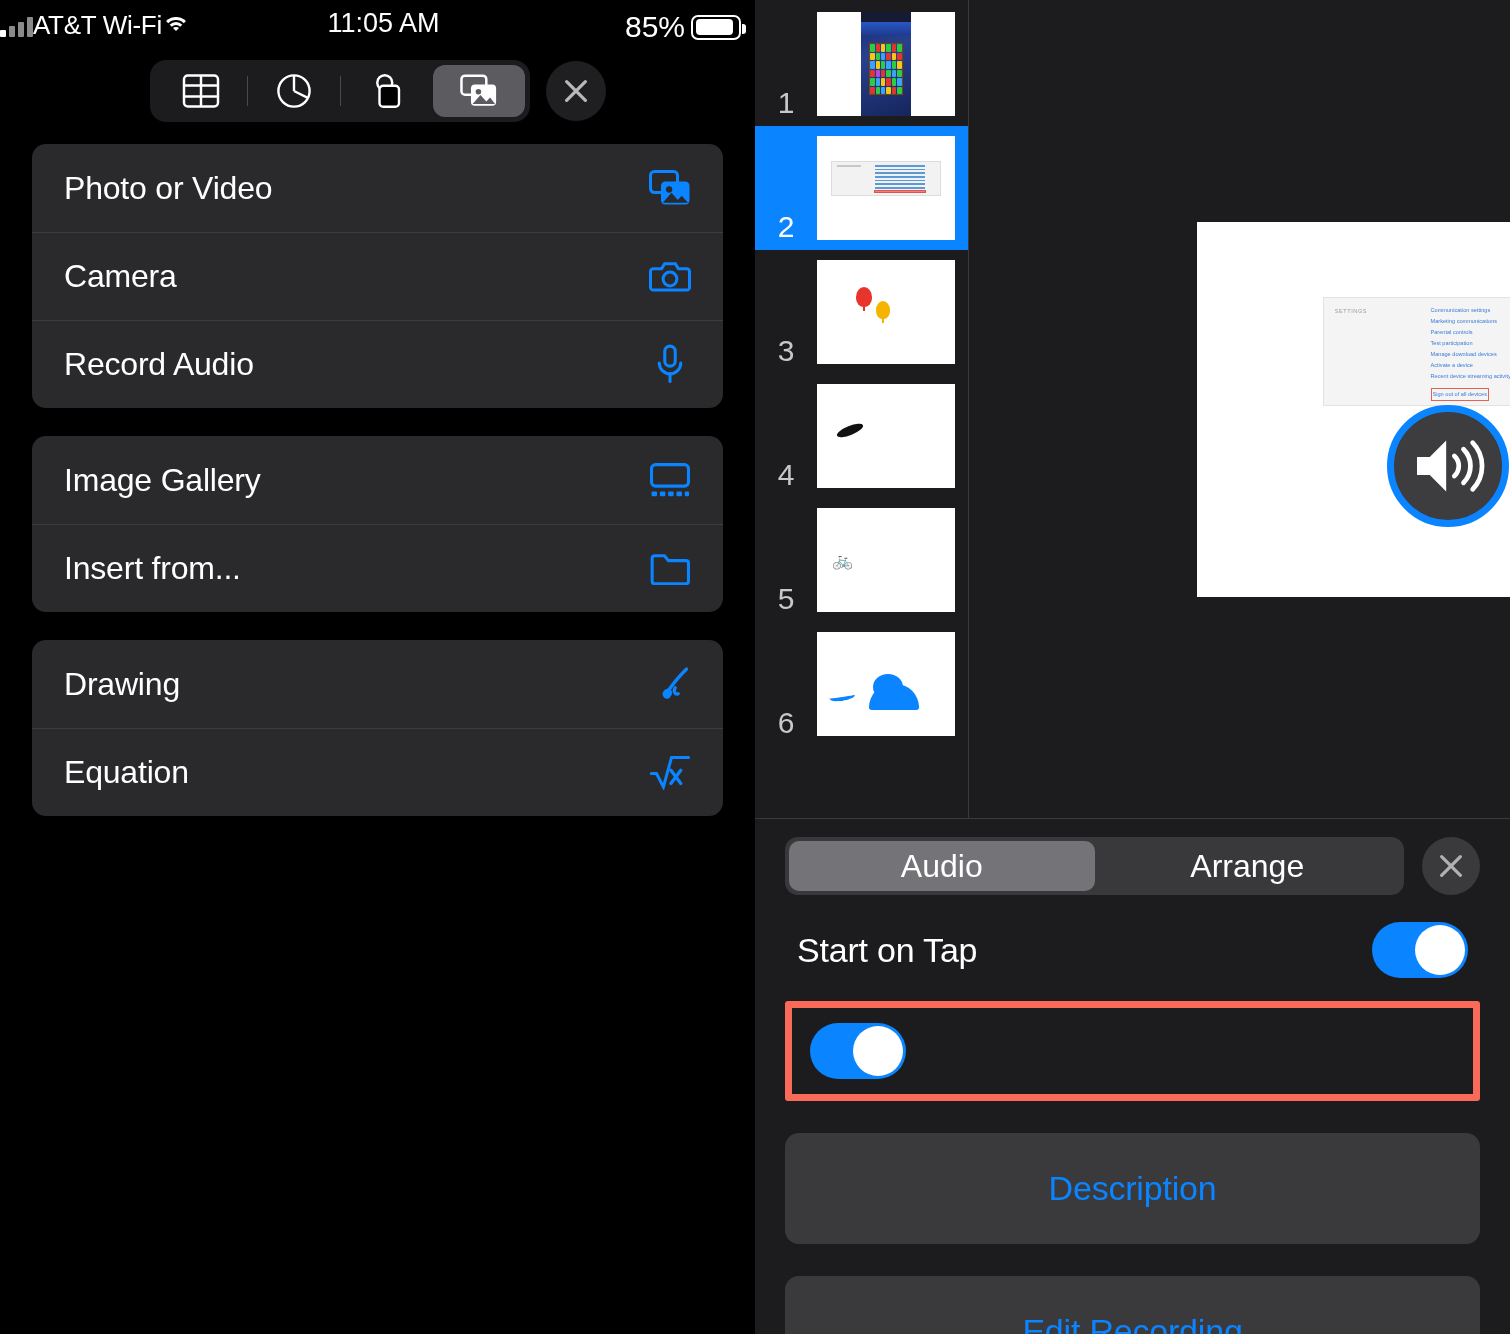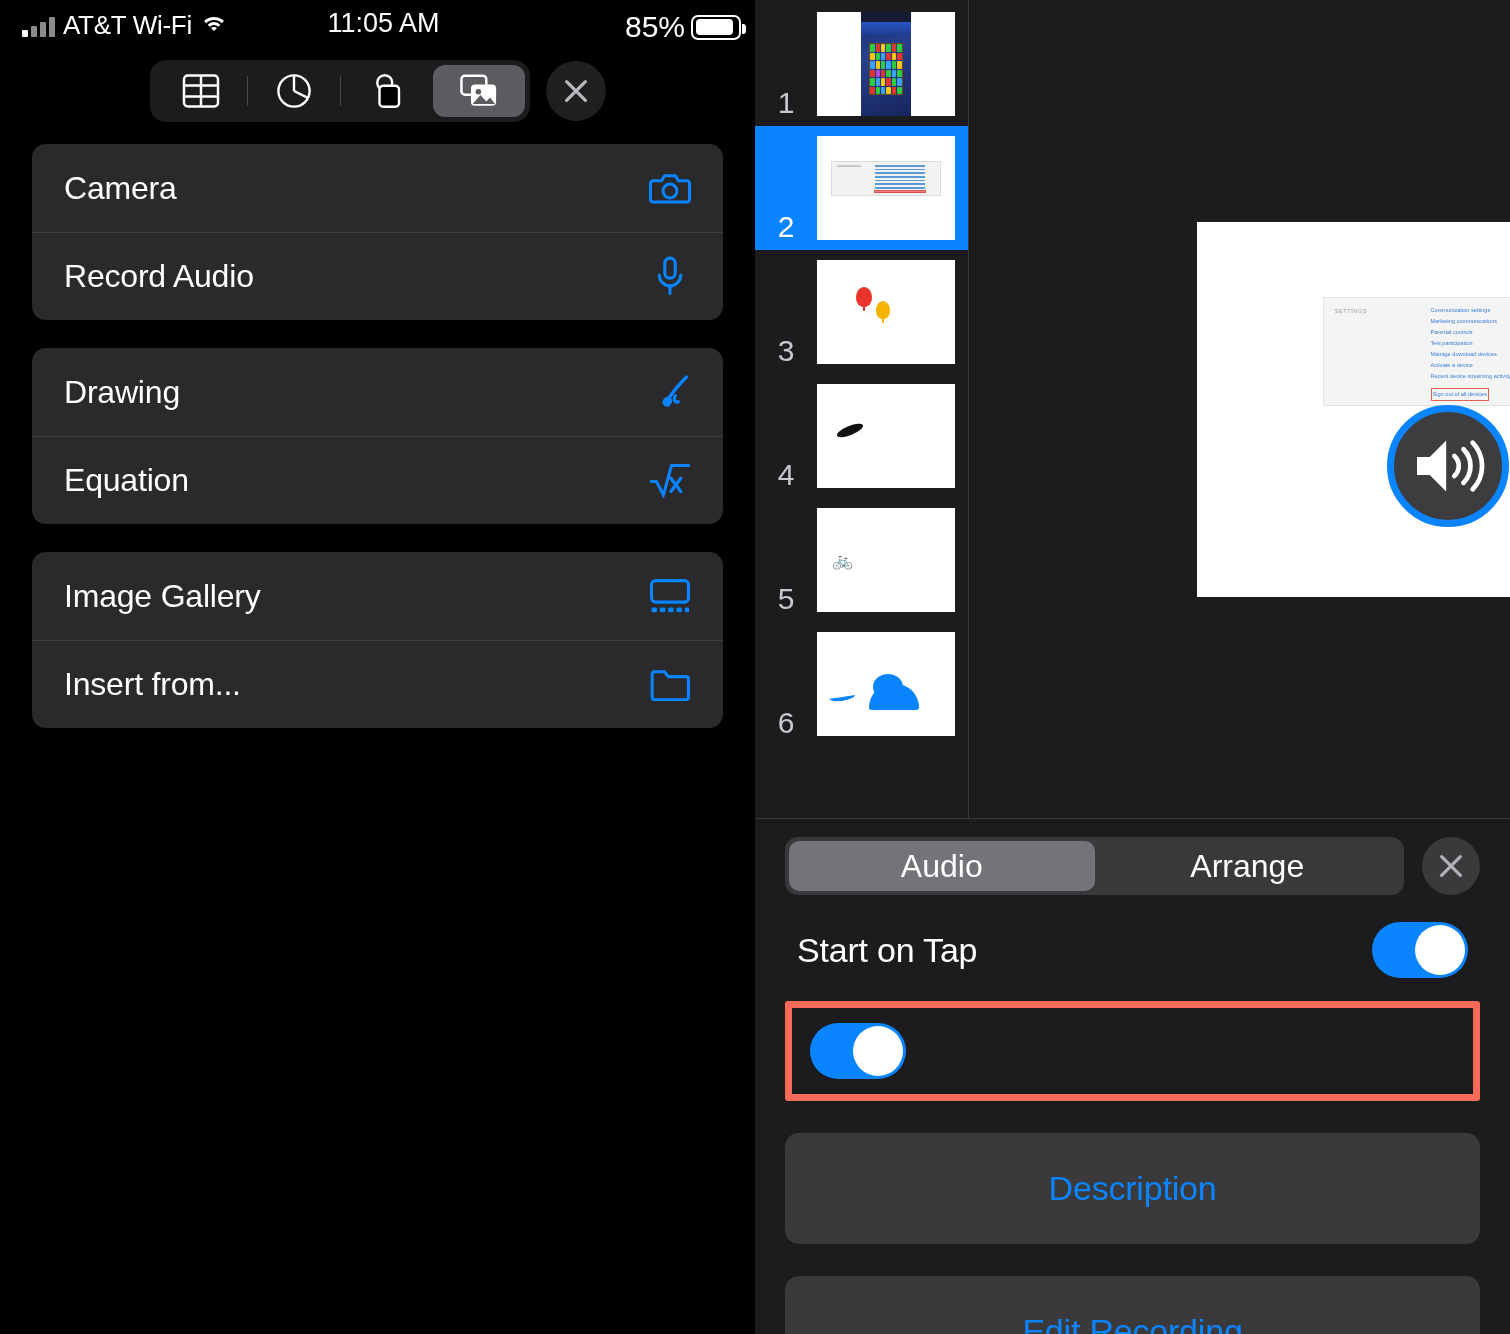--- a/index.html
+++ b/index.html
@@ -5,21 +5,21 @@
   * { margin:0; padding:0; box-sizing:border-box; }
   html,body { width:1510px; height:1334px; background:#000; overflow:hidden; }
   body { font-family:"Liberation Sans", sans-serif; -webkit-font-smoothing:antialiased; }
 
   .screen { position:relative; width:1510px; height:1334px; background:#000; display:flex; }
 
   
   .left-panel { position:relative; width:755px; height:1334px; background:#000; flex:0 0 755px; }
 
   .status-bar { position:relative; height:52px; display:flex; align-items:center; color:#fff; }
-  .sb-left { position:absolute; left:22px; top:10px; display:flex; align-items:center; gap:8px; }
+  .sb-left { position:absolute; left:0; top:10px; display:flex; align-items:center; }
   .signal { display:flex; align-items:flex-end; gap:3px; height:22px; }
   .signal i { display:block; width:6px; background:#fff; border-radius:1px; }
   .signal i:nth-child(1){ height:7px; }
   .signal i:nth-child(2){ height:11px; background:#8a8a8a; }
   .signal i:nth-child(3){ height:15px; background:#8a8a8a; }
   .signal i:nth-child(4){ height:20px; background:#8a8a8a; }
   .carrier { font-size:26px; letter-spacing:-0.3px; }
   .wifi { width:28px; height:22px; position:relative; }
   .wifi span { position:absolute; left:50%; border:3px solid #fff; border-bottom-color:transparent;
                border-left-color:transparent; border-right-color:transparent; border-radius:50%;
@@ -209,56 +209,46 @@
           <line x1="4.5" y1="4.5" x2="19.5" y2="19.5"></line>
             <line x1="19.5" y1="4.5" x2="4.5" y2="19.5"></line>
         </svg>
       </div>
     </div>
 
     <div class="menu-wrap">
 
       <div class="group">
         <div class="row">
+          <span class="row-label">Photo or Video</span>
+          <span class="row-icon">
+            <svg width="42" height="36" viewBox="0 0 28 24">
+              <rect x="1" y="1" width="18" height="14" rx="2.6" fill="none" stroke="#0a84ff" stroke-width="2"></rect>
+              <rect x="8" y="7.6" width="19" height="15.4" rx="2.8" fill="#0a84ff"></rect>
+              <circle cx="13.4" cy="13" r="2.1" fill="#2a2a2c"></circle>
+              <path d="M9.2 21.8 L15 15.2 L19.2 20 L21.8 17.2 L26 21.8 Z" fill="#2a2a2c"></path>
+            </svg>
+          </span>
+        </div>
+        <div class="row">
           <span class="row-label">Camera</span>
           <span class="row-icon">
             <svg width="42" height="34" viewBox="0 0 28 22" fill="none" stroke="#0a84ff" stroke-width="2">
               <path d="M2.8 6.2 h5.6 l2-3.4 h7.2 l2 3.4 h5.6 a1.8 1.8 0 0 1 1.8 1.8 v10.6 a1.8 1.8 0 0 1 -1.8 1.8 h-22.4 a1.8 1.8 0 0 1 -1.8 -1.8 v-10.6 a1.8 1.8 0 0 1 1.8 -1.8 z"></path>
               <circle cx="14" cy="13" r="4.6"></circle>
             </svg>
           </span>
         </div>
         <div class="row">
           <span class="row-label">Record Audio</span>
           <span class="row-icon">
             <svg width="28" height="40" viewBox="0 0 18 26" fill="none" stroke="#0a84ff" stroke-width="2" stroke-linecap="round">
               <rect x="5.6" y="1.4" width="6.8" height="13" rx="3.4"></rect>
               <path d="M2 12.4 a7 7 0 0 0 14 0"></path>
                 <line x1="9" y1="19.4" x2="9" y2="24.4"></line>
-            </svg>
-          </span>
-        </div>
-      </div>
-
-      <div class="group">
-        <div class="row">
-          <span class="row-label">Drawing</span>
-          <span class="row-icon">
-            <svg width="40" height="36" viewBox="0 0 26 24" fill="none" stroke="#0a84ff" stroke-width="2.2" stroke-linecap="round">
-              <path d="M24 2 C19 7 14 13 11 18 C10 20 12 21 13 19 C14 17 12 15 10 17 C8 19 10 21.5 12 20.5"></path>
-              <path d="M16.5 14.5 C15 17 16.5 19.5 18.5 18.5"></path>
-            </svg>
-          </span>
-        </div>
-        <div class="row">
-          <span class="row-label">Equation</span>
-          <span class="row-icon">
-            <svg width="42" height="36" viewBox="0 0 28 24" fill="none" stroke="#0a84ff" stroke-width="2" stroke-linecap="round">
-              <path d="M1.5 13 L5 13 L9.6 22 L15 2.4 L26.4 2.4"></path>
-              <path d="M14.6 10.8 L21.2 19.6 M21.2 10.8 L14.6 19.6" stroke-width="2.2"></path>
             </svg>
           </span>
         </div>
       </div>
 
       <div class="group">
         <div class="row">
           <span class="row-label">Image Gallery</span>
           <span class="row-icon">
             <svg width="40" height="34" viewBox="0 0 26 22">
@@ -269,20 +259,41 @@
               <rect x="17.2" y="18.4" width="3.6" height="3.2" rx="0.8" fill="#0a84ff"></rect>
               <rect x="22.6" y="18.4" width="2.8" height="3.2" rx="0.8" fill="#0a84ff"></rect>
             </svg>
           </span>
         </div>
         <div class="row">
           <span class="row-label">Insert from...</span>
           <span class="row-icon">
             <svg width="40" height="34" viewBox="0 0 26 22" fill="none" stroke="#0a84ff" stroke-width="2">
               <path d="M1.4 19.6 v-15 a1.6 1.6 0 0 1 1.6 -1.6 h6.4 l2.6 3.2 h11.4 a1.6 1.6 0 0 1 1.6 1.6 v11.8 a1.6 1.6 0 0 1 -1.6 1.6 h-20.4 a1.6 1.6 0 0 1 -1.6 -1.6 z"></path>
+            </svg>
+          </span>
+        </div>
+      </div>
+
+      <div class="group">
+        <div class="row">
+          <span class="row-label">Drawing</span>
+          <span class="row-icon">
+            <svg width="40" height="36" viewBox="0 0 26 24" fill="none" stroke="#0a84ff" stroke-width="2.2" stroke-linecap="round">
+              <path d="M24 2 C19 7 14 13 11 18 C10 20 12 21 13 19 C14 17 12 15 10 17 C8 19 10 21.5 12 20.5"></path>
+              <path d="M16.5 14.5 C15 17 16.5 19.5 18.5 18.5"></path>
+            </svg>
+          </span>
+        </div>
+        <div class="row">
+          <span class="row-label">Equation</span>
+          <span class="row-icon">
+            <svg width="42" height="36" viewBox="0 0 28 24" fill="none" stroke="#0a84ff" stroke-width="2" stroke-linecap="round">
+              <path d="M1.5 13 L5 13 L9.6 22 L15 2.4 L26.4 2.4"></path>
+              <path d="M14.6 10.8 L21.2 19.6 M21.2 10.8 L14.6 19.6" stroke-width="2.2"></path>
             </svg>
           </span>
         </div>
       </div>
 
     </div>
   </div>
 
   <div class="right-panel">
 

